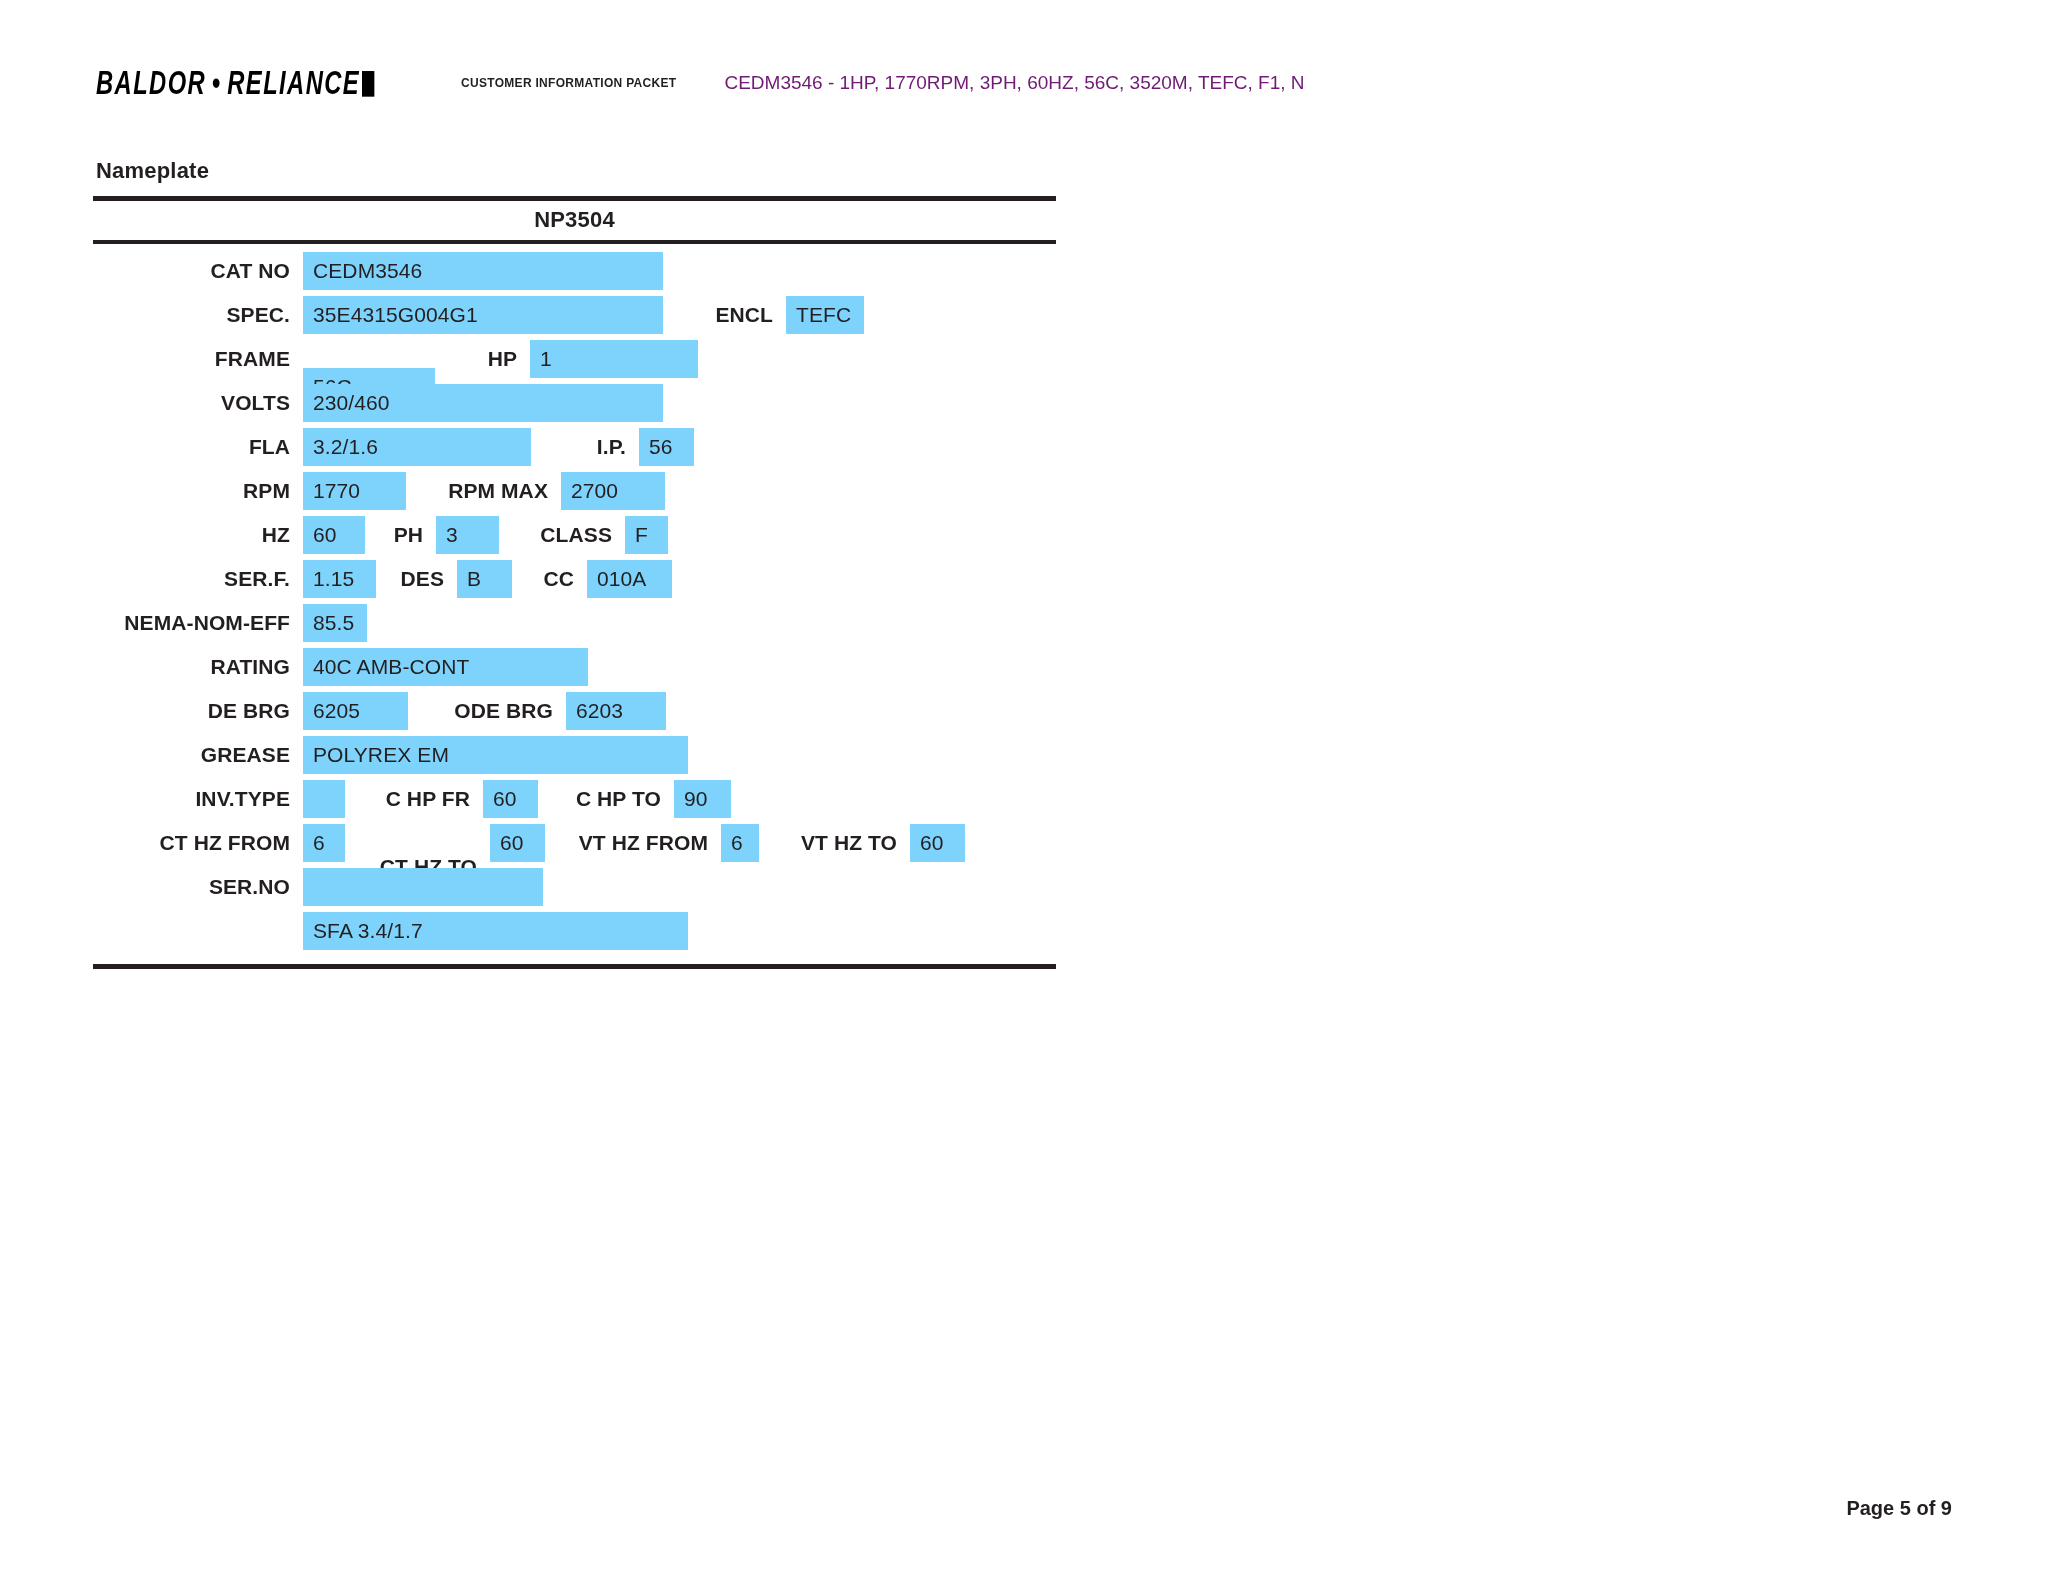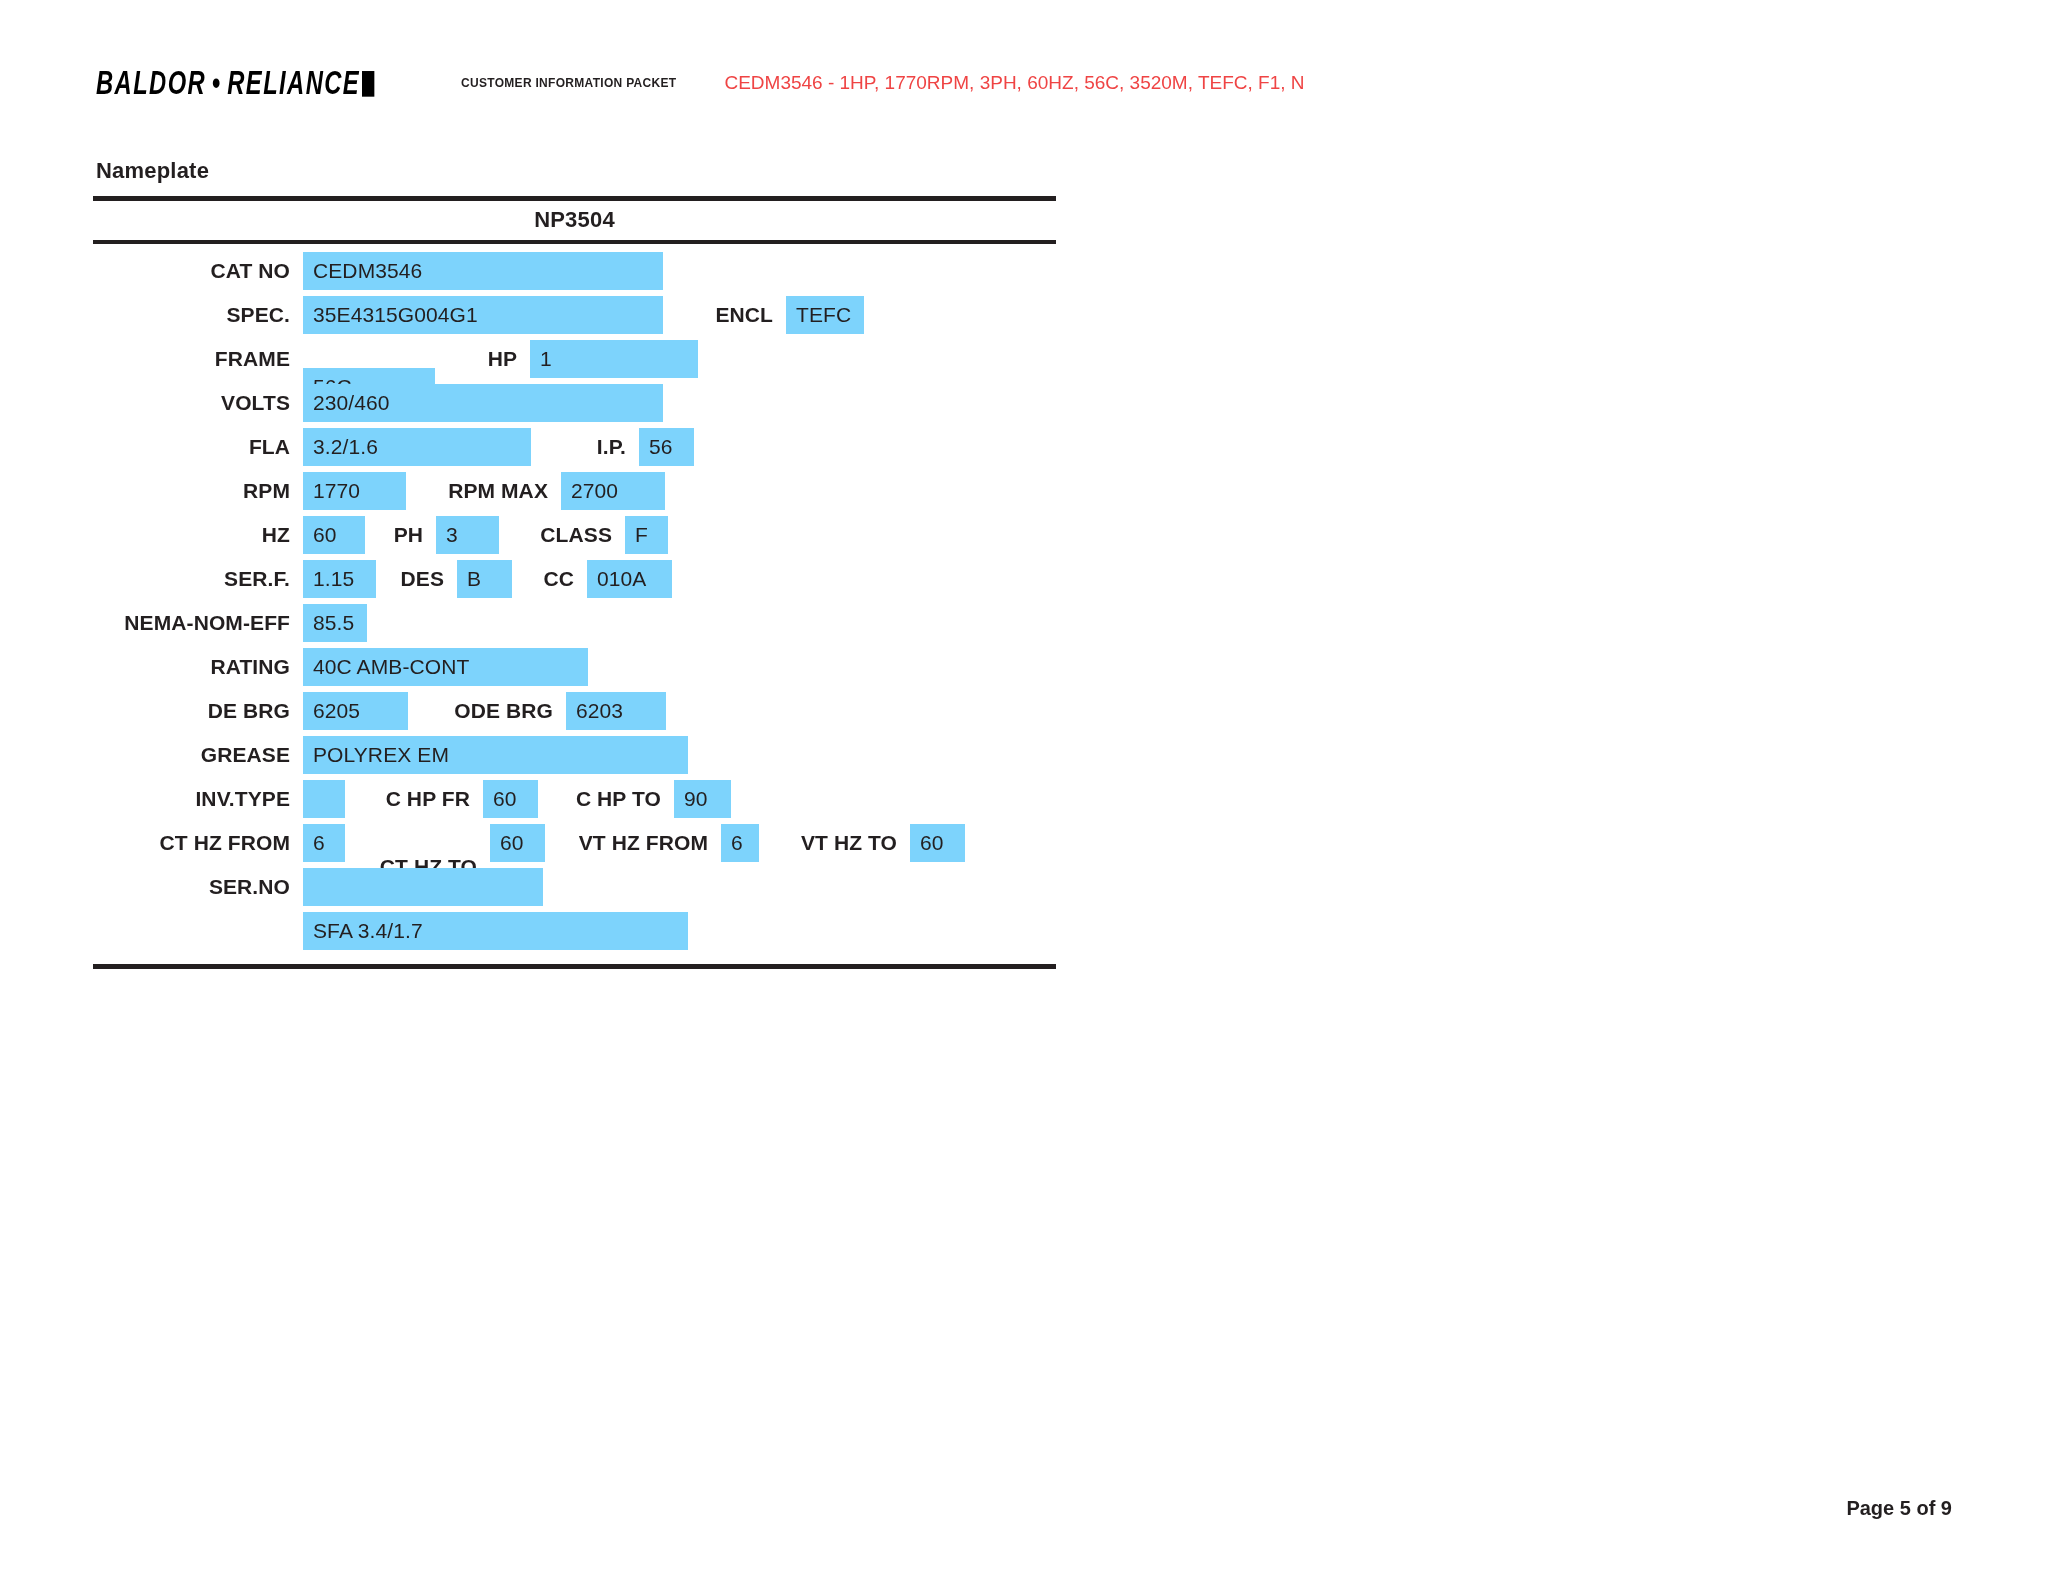--- a/index.html
+++ b/index.html
@@ -53,21 +53,21 @@
     font-weight: bold;
     letter-spacing: 0.3px;
     margin-left: 72px;
     white-space: nowrap;
   }
   .packet-subtitle {
     font-size: 19px;
     font-weight: normal;
     margin-left: 48px;
     white-space: nowrap;
-    color: #ef4444;
+    color: #701a75;
   }
 
   
   .section-title {
     position: absolute;
     top: 158px;
     left: 96px;
     font-size: 22px;
     font-weight: bold;
     letter-spacing: 0.2px;

